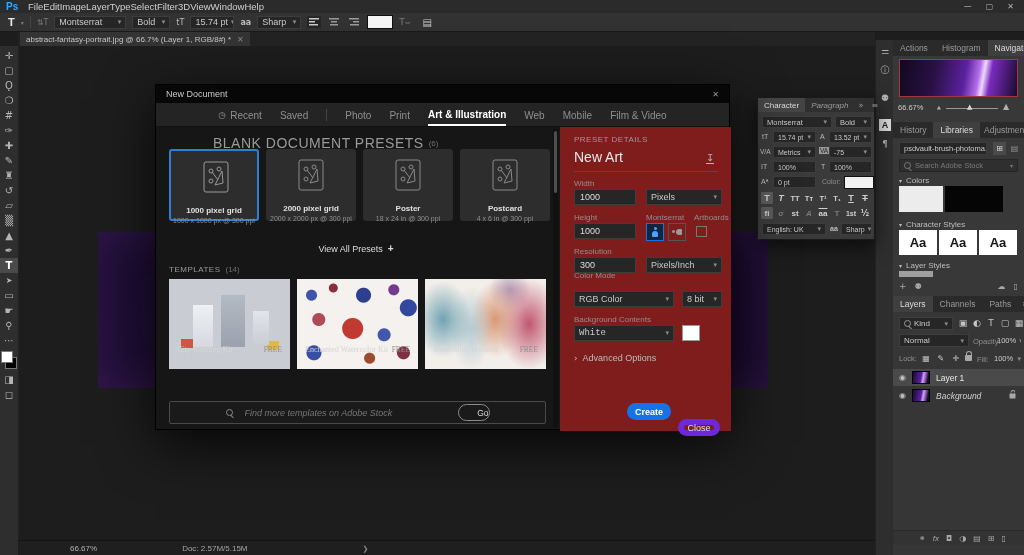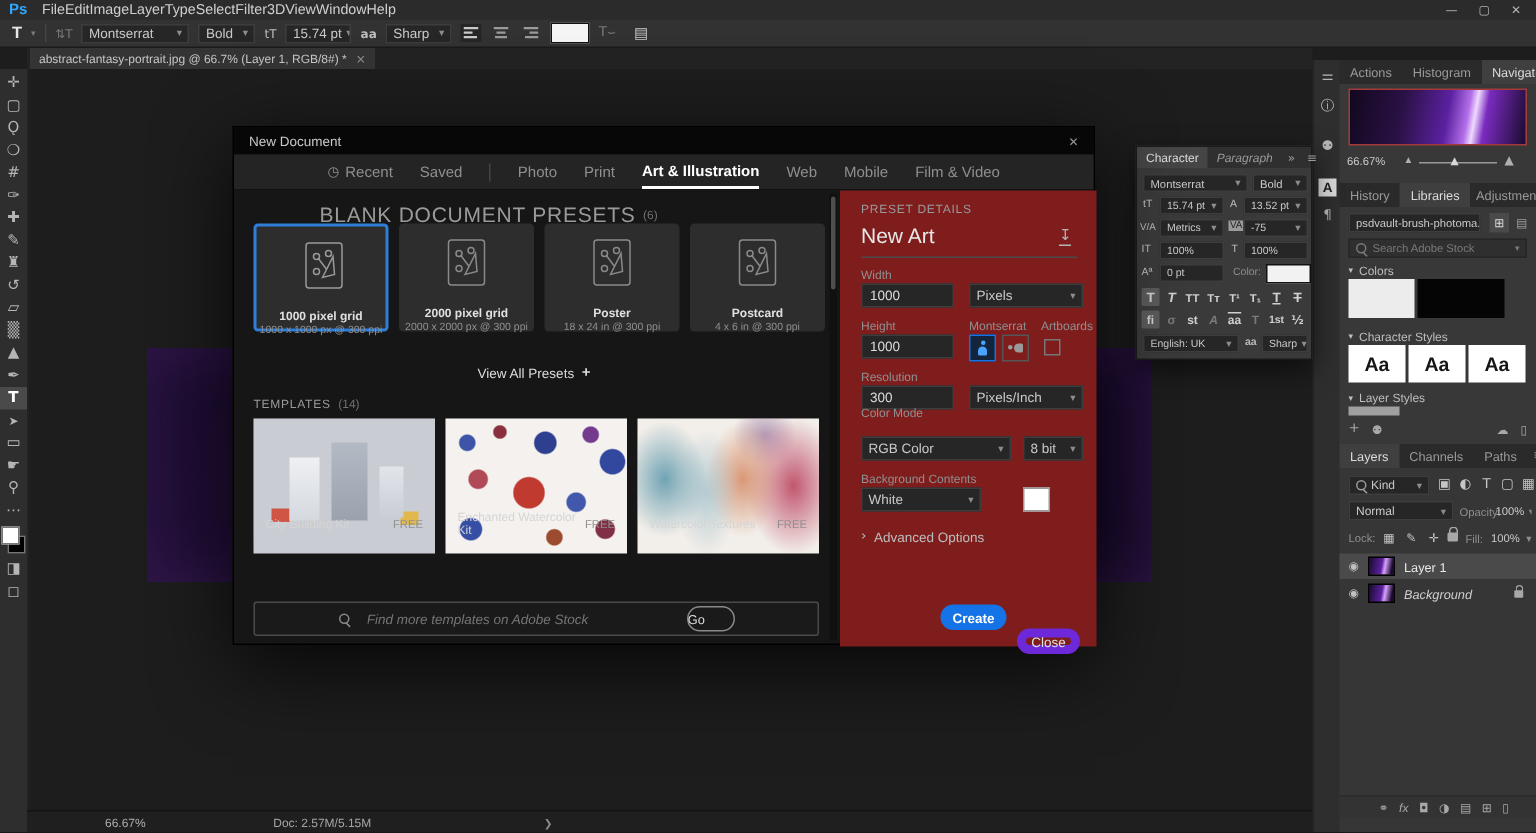--- a/index.html
+++ b/index.html
@@ -37,21 +37,21 @@
   .thumb{width:16px;height:11px;border:1px solid #000;background:linear-gradient(100deg,#1a0b2e,#5b21a0 50%,#d9a0ff 63%,#1a0b2e 90%);}
   .sechdr{font-size:8px;color:#bdbdbd;}
   .aabox{width:38px;height:25px;background:#fff;color:#151515;font-weight:bold;font-size:13px;display:flex;align-items:center;justify-content:center;}
   .tglyph{font-size:9px;color:#c5c5c5;font-family:"DejaVu Sans",sans-serif;display:inline-flex;align-items:center;justify-content:center;width:12px;height:12px;}
   .dialog-tab{color:#8f8f8f;font-size:10px;padding:5px 0 4px 0;white-space:nowrap;}
   .dialog-tab.on{color:#fff;font-weight:bold;border-bottom:2px solid #fff;}
   .card{position:absolute;width:90px;height:72px;background:#2d2d2d;border-radius:3px;box-sizing:border-box;}
   .card.sel{border:2px solid #2d7fd9;}
   .cname{position:absolute;left:0;right:0;top:55px;text-align:center;font-size:8px;font-weight:bold;color:#e0e0e0;}
   .cspec{position:absolute;left:0;right:0;top:66px;text-align:center;font-size:7px;color:#8f8f8f;}
-  .tcard{position:absolute;width:121px;height:82px;background:#2b2b2b;}
+  .tcard{position:absolute;width:121px;height:82px;background:#2b2b2b;font-family:Liberation Serif, serif;}
   .tfoot{position:absolute;left:0;right:0;bottom:0;height:24px;display:flex;align-items:center;padding:0 8px;box-sizing:border-box;}
   .timg{position:absolute;left:0;right:0;top:0;height:90px;background-repeat:no-repeat;}
   .t-city{background-color:#c9cdd3;background-image:
     linear-gradient(#eef0f3,#d5d9df),linear-gradient(#b3bac4,#9aa2ad),linear-gradient(#e2e5ea,#c9cdd4),
     linear-gradient(#d05545,#d05545),linear-gradient(#e2b84d,#e2b84d);
     background-size:20px 42px,24px 52px,16px 34px,12px 9px,12px 9px;
     background-position:24px 26px,52px 16px,84px 32px,12px 60px,98px 62px;background-repeat:no-repeat;}
   .t-flowers{background-color:#f4f1ee;background-image:
     radial-gradient(circle at 12% 18%,#3d54a8 0 5px,transparent 6px),
     radial-gradient(circle at 30% 10%,#8a2f3c 0 4px,transparent 5px),
@@ -514,21 +514,21 @@
       <div class="timg t-washes"></div>
       <div class="tfoot">
         <span style="font-size:8px;color:#d5d5d5;">Watercolor Textures</span>
         <span style="margin-left:auto;font-size:7.5px;color:#909090;">FREE</span>
       </div>
     </div>
 
     <div class="abs flex" style="left:13px;top:316px;width:377px;height:23px;border:1px solid #4a4a4a;border-radius:2px;background:#1a1a1a;justify-content:center;gap:7px;box-sizing:border-box;">
       <span class="mag" style="color:#8a8a8a;"></span>
       <input style="width: 185px; background: transparent; border: none; font-style: italic; font-size: 9px; color: rgb(187, 187, 187);" placeholder="Find more templates on Adobe Stock">
-      <span class="flex" style="justify-content:flex-start;width:30px;height:15px;border:1px solid #8a8a8a;border-radius:9px;font-size:8.5px;color:#ddd;margin-left:26px;">
+      <span class="flex" style="justify-content:flex-end;width:30px;height:15px;border:1px solid #8a8a8a;border-radius:9px;font-size:8.5px;color:#ddd;margin-left:26px;">
         <span>Go</span>
         </span>
     </div>
 
     <div class="abs" style="left:397px;top:44px;width:5px;height:298px;background:#101010;">
       <div style="margin:2px 1px;width:3px;height:62px;background:#4e4e4e;border-radius:2px;"></div>
     </div>
 
     <div class="abs" style="left:404px;top:42px;width:171px;height:304px;background:#7f1d1d;">
       <span class="abs" style="left:14px;top:8px;font-size:8px;letter-spacing:.5px;color:#9a9a9a;">PRESET DETAILS</span>
@@ -562,21 +562,21 @@
 
       <span class="abs lbl" style="left:14px;top:144px;font-size:8px;">Color Mode</span>
       <div class="dd abs" style="left:14px;top:164px;width:100px;height:16px;">
           <span>RGB Color</span>
         </div>
       <div class="dd abs" style="left:122px;top:164px;width:40px;height:16px;">
           <span>8 bit</span>
         </div>
 
       <span class="abs lbl" style="left:14px;top:188px;font-size:8px;">Background Contents</span>
-      <div class="dd abs" style="left:14px;top:198px;width:80px;height:16px;">
+      <div class="dd abs" style="left:14px;top:198px;width:100px;height:16px;font-family:Liberation Mono, monospace;">
           <span>White</span>
         </div>
       <span class="abs" style="left:122px;top:198px;width:18px;height:16px;background:#fff;border:1px solid #999;box-sizing:border-box;"></span>
 
       <div class="abs flex" style="left:14px;top:226px;gap:5px;">
         <span class="glyph" style="font-size:9px;color:#bdbdbd;">›</span>
         <span style="font-size:9px;color:#bdbdbd;">Advanced Options</span>
       </div>
 
       <span class="abs flex" style="left:67px;top:276px;width:44px;height:17px;background:#1473e6;border-radius:9px;justify-content:center;color:#fff;font-size:9px;font-weight:bold;">

